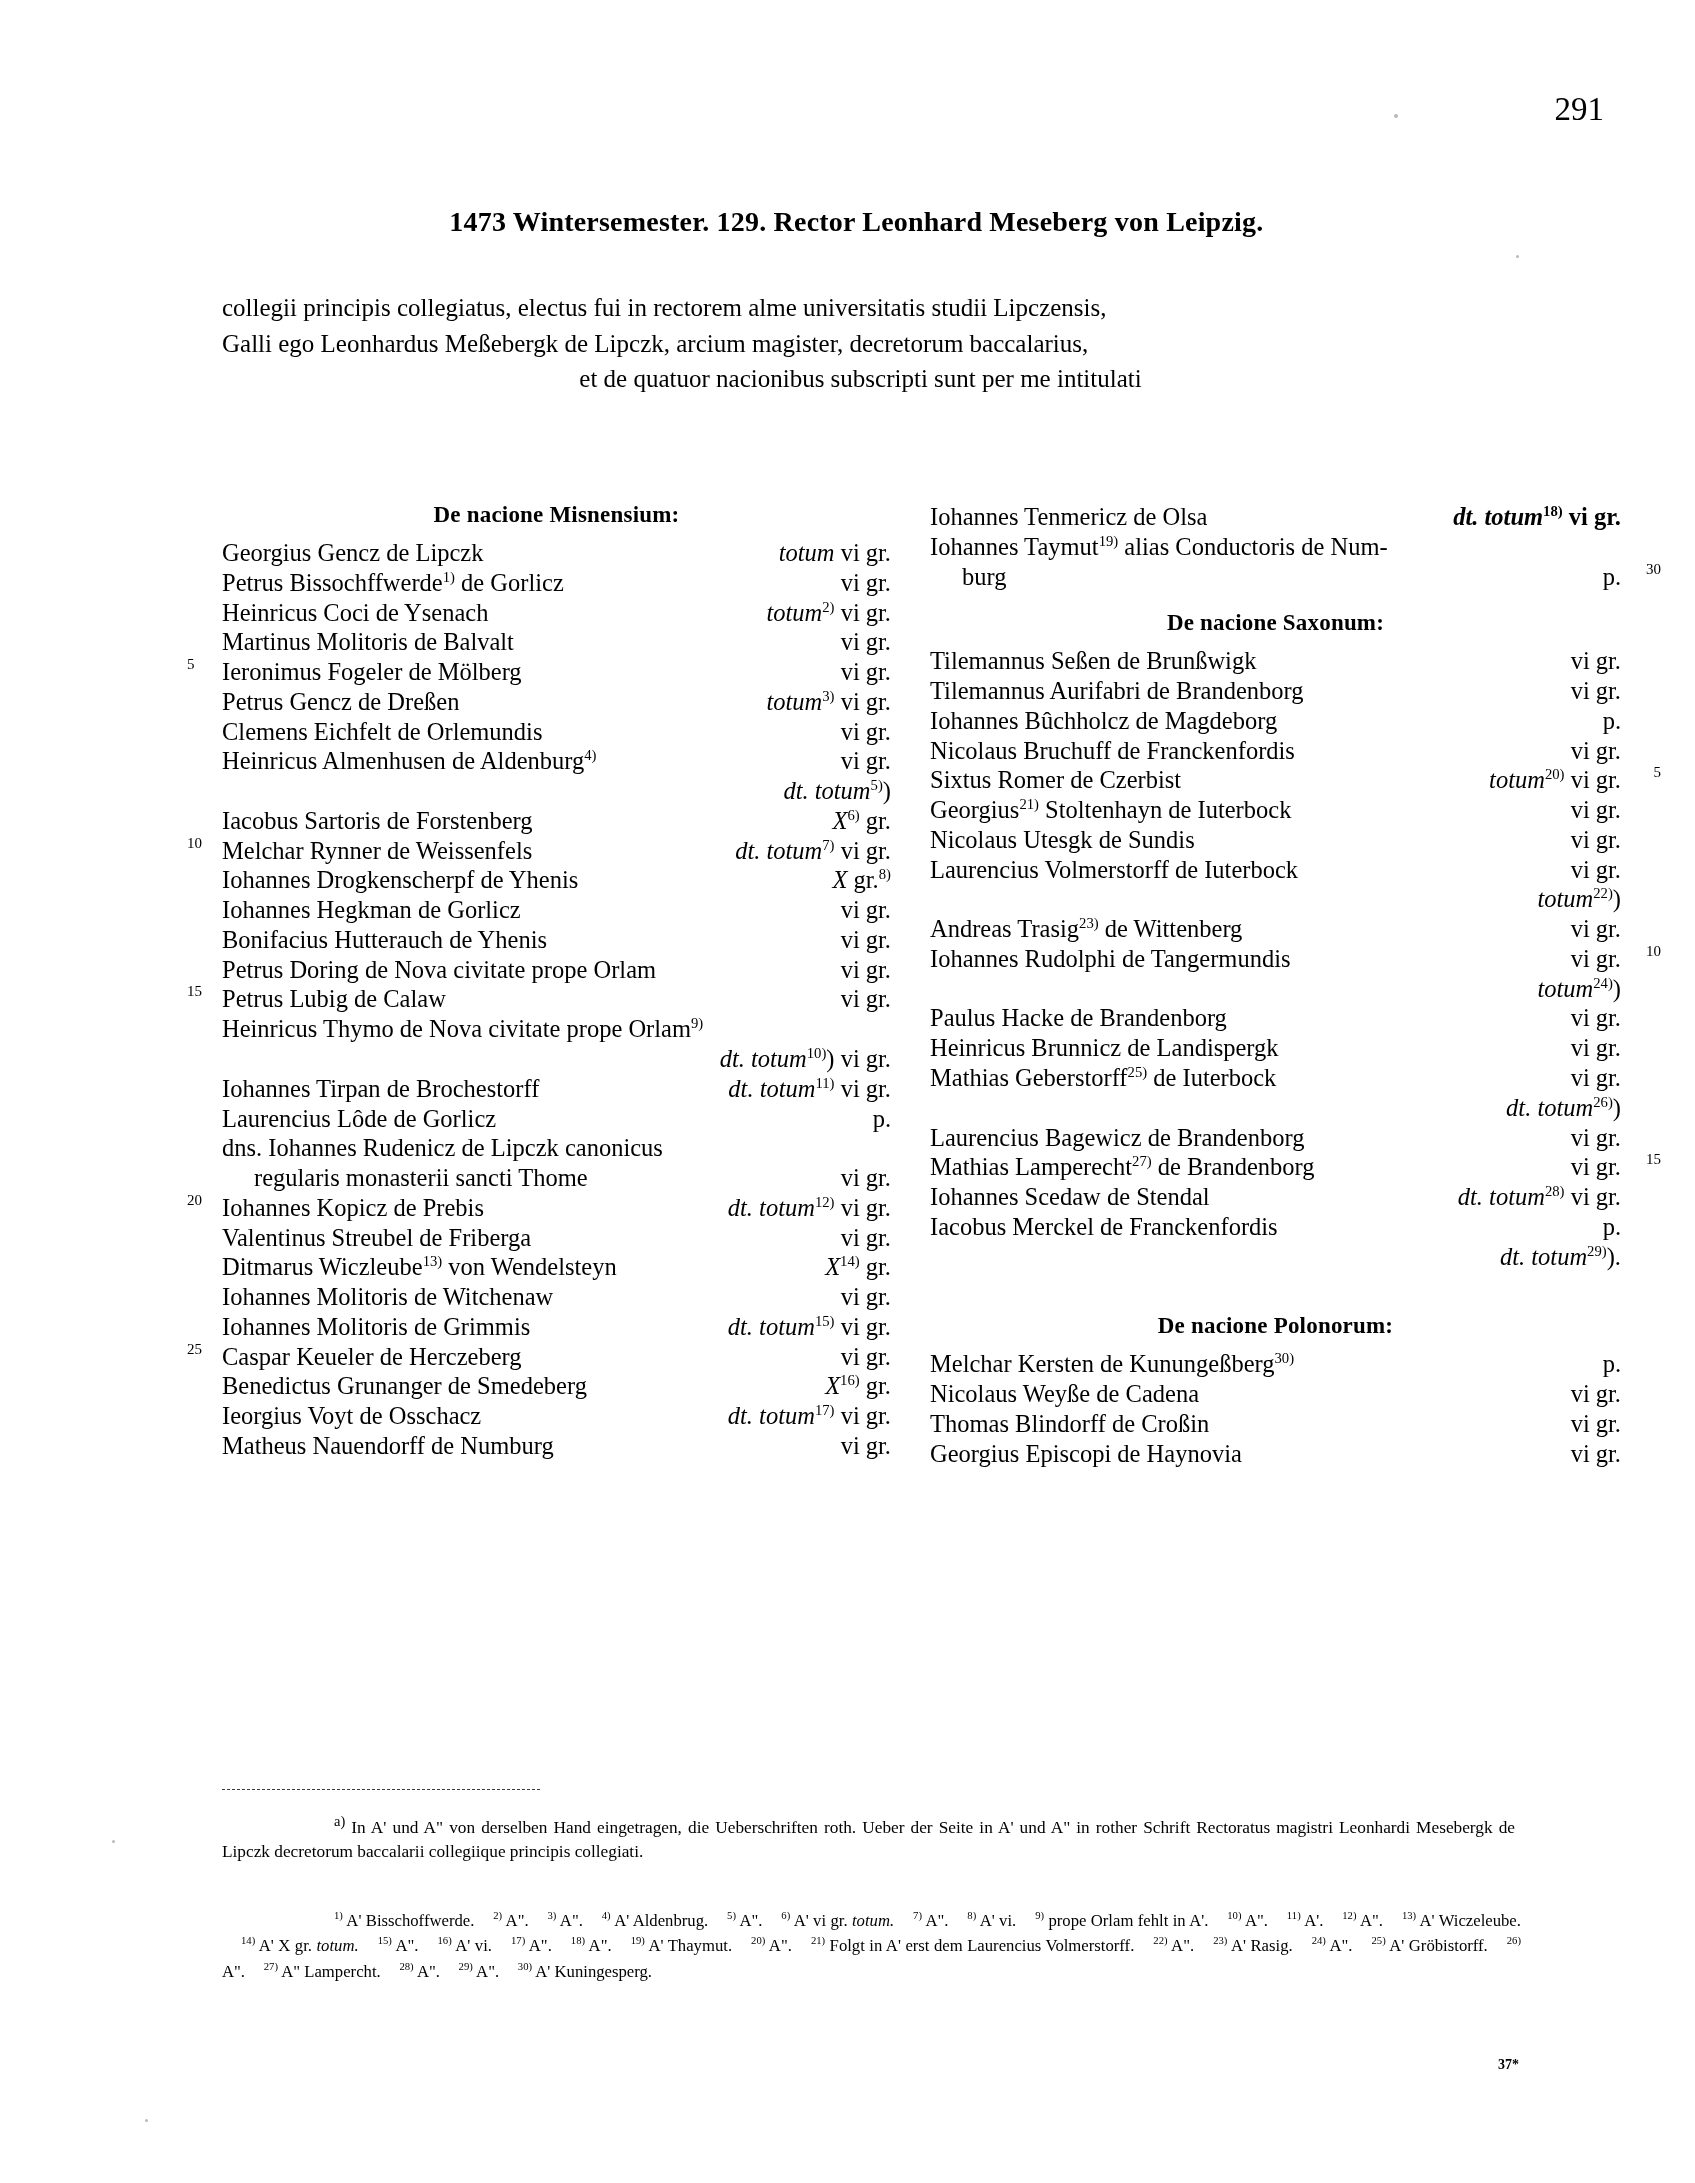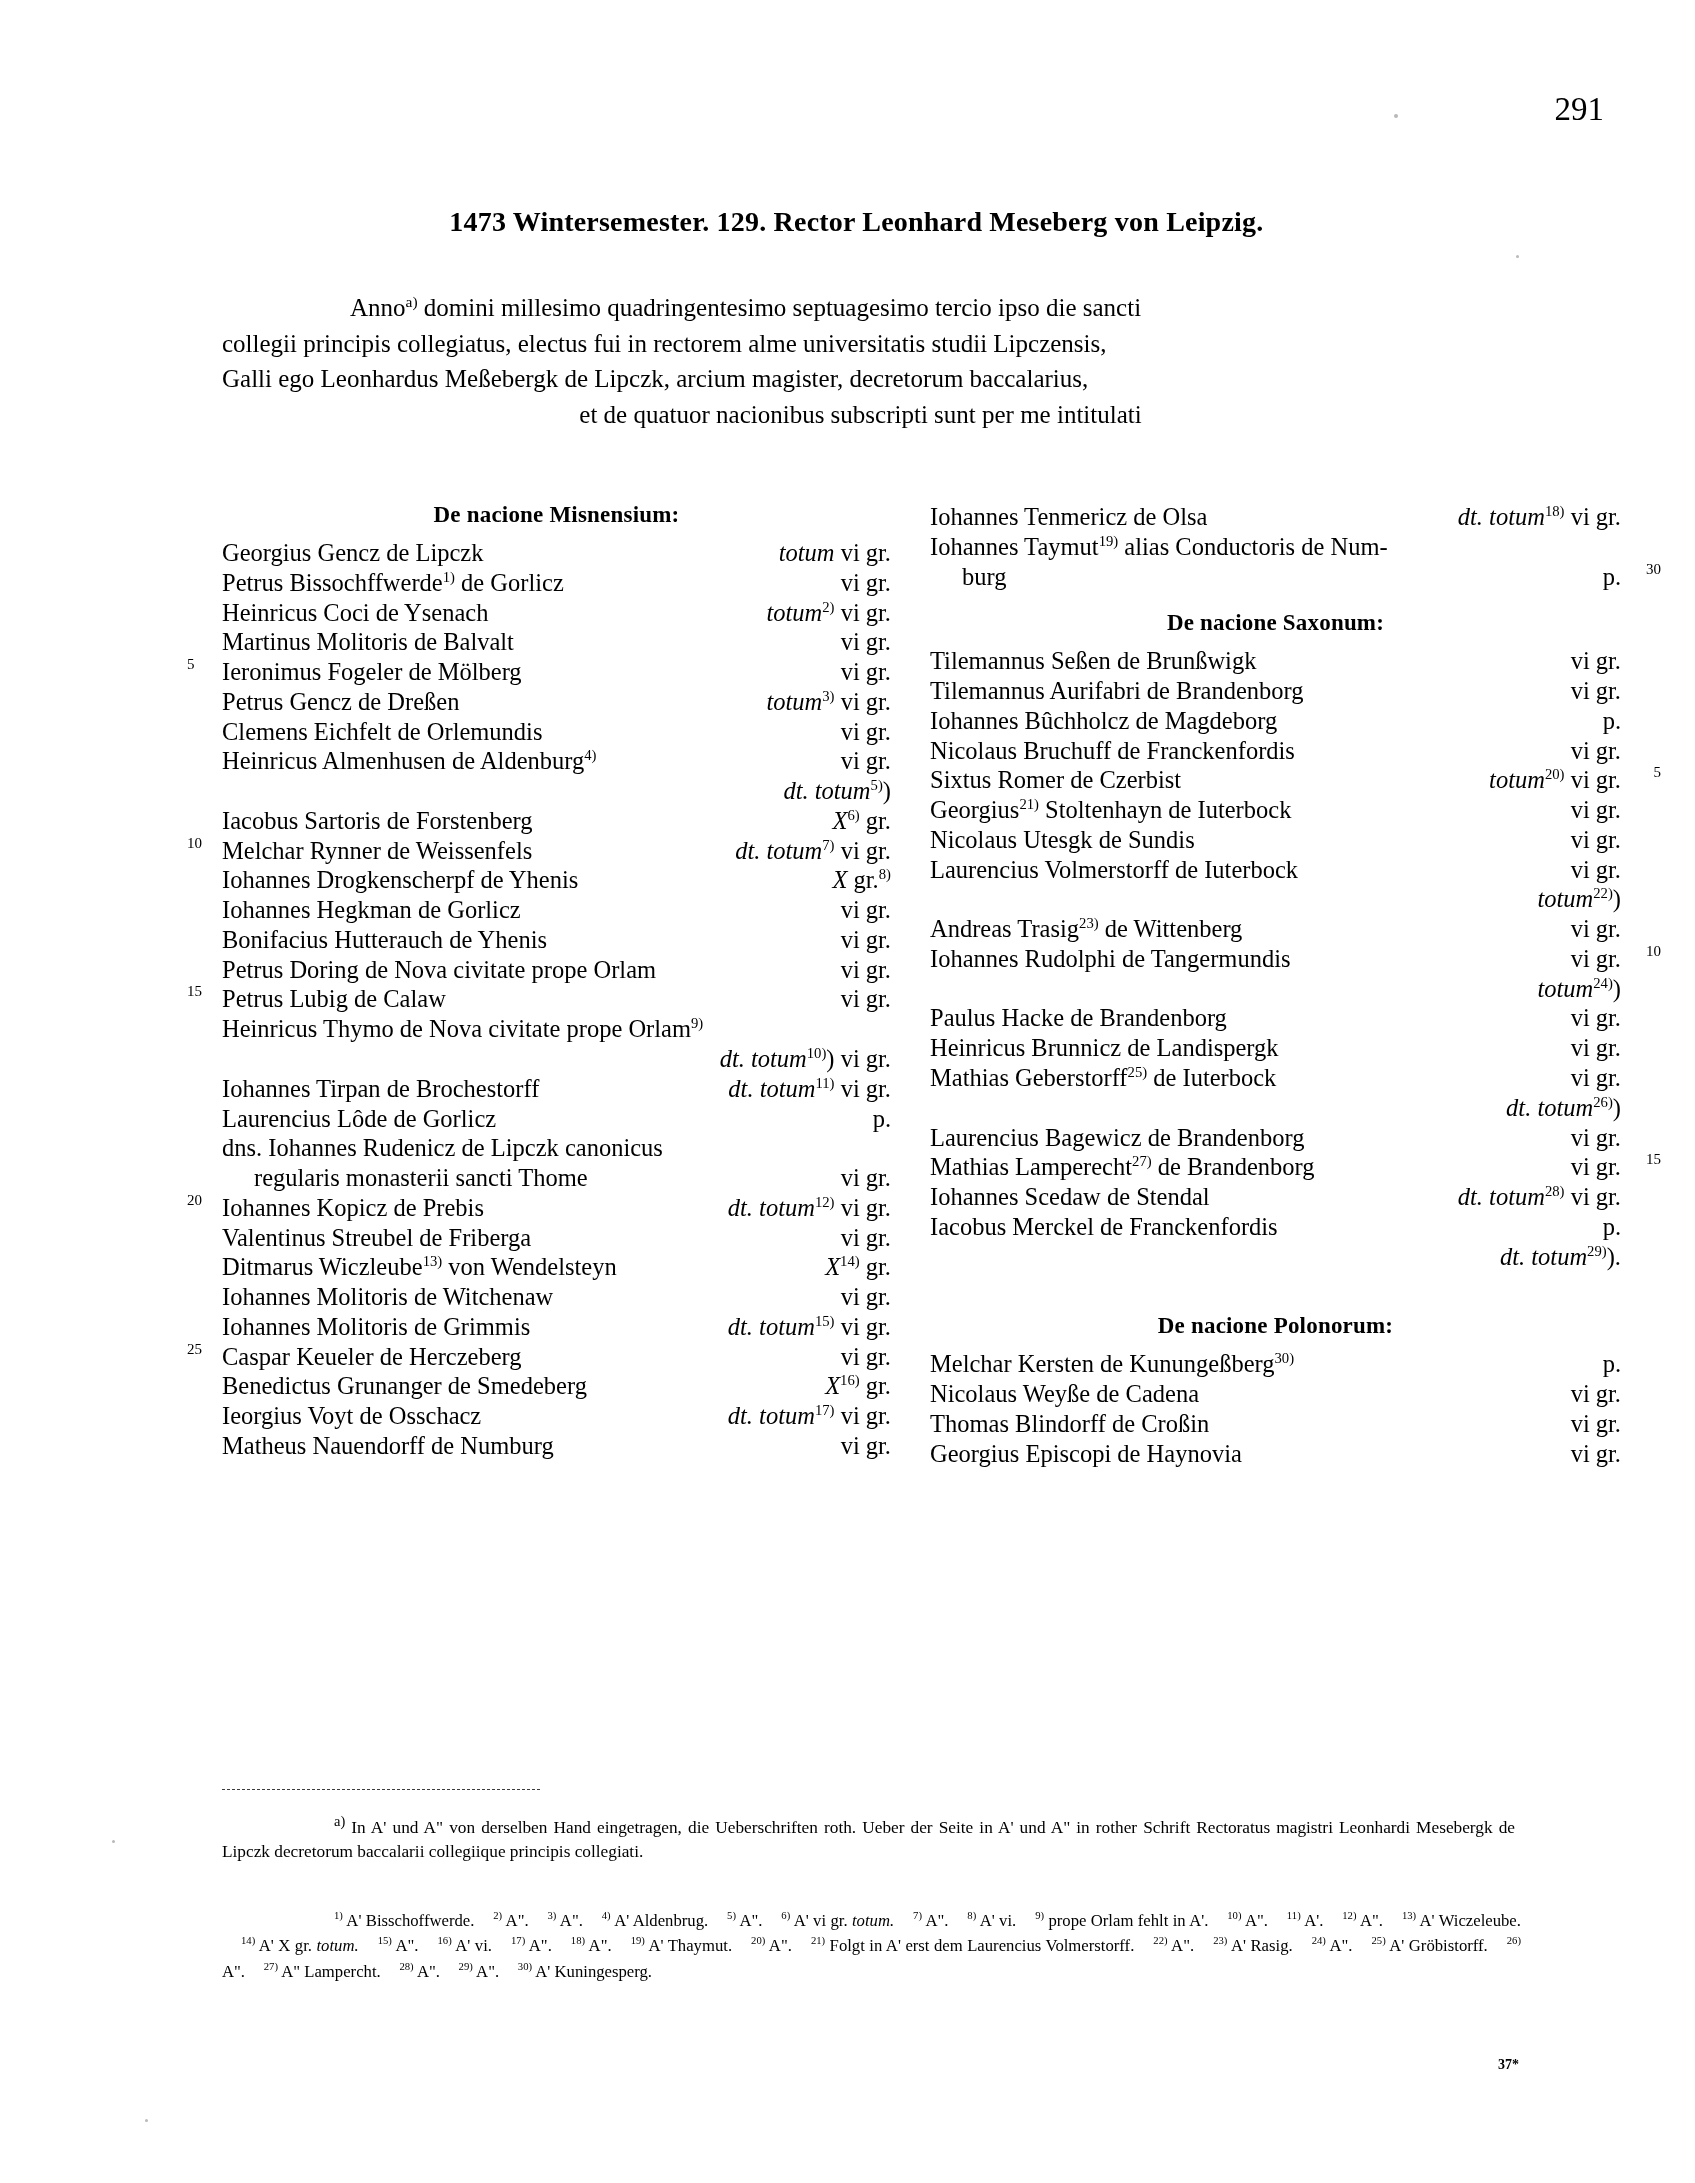--- a/index.html
+++ b/index.html
@@ -112,21 +112,20 @@
 
 <div class="page">
 
   <div class="runhead-page" style="top:91px;">291</div>
 
   <div class="heading">
     <span class="hd-inner">1473 Wintersemester.  129. Rector Leonhard Meseberg von Leipzig.</span>
   </div>
 
   <div class="intro">
-    <div class="first"><span>Anno</span><sup>a)</sup><span> domini millesimo quadringentesimo septuagesimo tercio ipso die sancti</span></div>
     <div>collegii principis collegiatus, electus fui in rectorem alme universitatis studii Lipczensis,</div>
     <div>Galli ego Leonhardus Meßebergk de Lipczk, arcium magister, decretorum baccalarius,</div>
     <div class="lastline">et de quatuor nacionibus subscripti sunt per me intitulati</div>
   </div>
 
   <div class="cols">
     <div class="col col-left">
       <div class="sec-head">De nacione Misnensium:</div>
       <div id="list-misnensium">
           <div class="entry"><span class="nm">Georgius Gencz de Lipczk</span><span class="amt" style="right:0;"><i class="it">totum</i> <span>vi gr.</span></span></div>
@@ -162,21 +161,21 @@
           <div class="entry tight"><span class="nm">Iohannes Molitoris de Grimmis</span><span class="amt" style="right:0;"><i class="it">dt. totum</i><sup class="fn">15)</sup> <span>vi gr.</span></span></div>
           <div class="entry"><span class="lineno l">25</span><span class="nm">Caspar Keueler de Herczeberg</span><span class="amt" style="right:0;"><span>vi gr.</span></span></div>
           <div class="entry"><span class="nm">Benedictus Grunanger de Smedeberg</span><span class="amt" style="right:0;"><i class="it">X</i><sup class="fn">16)</sup> <span>gr.</span></span></div>
           <div class="entry"><span class="nm">Ieorgius Voyt de Osschacz</span><span class="amt" style="right:0;"><i class="it">dt. totum</i><sup class="fn">17)</sup> <span>vi gr.</span></span></div>
           <div class="entry"><span class="nm">Matheus Nauendorff de Numburg</span><span class="amt" style="right:0;"><span>vi gr.</span></span></div>
         </div>
     </div>
 
     <div class="col col-right">
       <div id="list-overflow">
-          <div class="entry"><span class="nm">Iohannes Tenmericz de Olsa</span><span class="amt" style="right:0;"><i class="it">dt. totum</i><sup class="fn">18)</sup> <span>vi gr.</span></span></div>
+          <div class="entry"><span class="nm">Iohannes Tenmericz de Olsa</span><span class="amt" style="right:0;font-weight:bold;"><i class="it">dt. totum</i><sup class="fn">18)</sup> <span>vi gr.</span></span></div>
           <div class="entry"><span class="nm">Iohannes Taymut<sup class="fn">19)</sup> alias Conductoris de Num-</span></div>
           <div class="entry"><span class="lineno r">30</span><span class="nm" style="padding-left:32px;">burg</span><span class="amt" style="right:0;"><span>p.</span></span></div>
         </div>
       <div class="sec-head sx">De nacione Saxonum:</div>
       <div id="list-saxonum">
           <div class="entry"><span class="nm">Tilemannus Seßen de Brunßwigk</span><span class="amt" style="right:0;"><span>vi gr.</span></span></div>
           <div class="entry"><span class="nm">Tilemannus Aurifabri de Brandenborg</span><span class="amt" style="right:0;"><span>vi gr.</span></span></div>
           <div class="entry"><span class="nm">Iohannes Bûchholcz de Magdeborg</span><span class="amt" style="right:0;"><span>p.</span></span></div>
           <div class="entry"><span class="nm">Nicolaus Bruchuff de Franckenfordis</span><span class="amt" style="right:0;"><span>vi gr.</span></span></div>
           <div class="entry"><span class="lineno r">5</span><span class="nm">Sixtus Romer de Czerbist</span><span class="amt" style="right:0;"><i class="it">totum</i><sup class="fn">20)</sup> <span>vi gr.</span></span></div>

